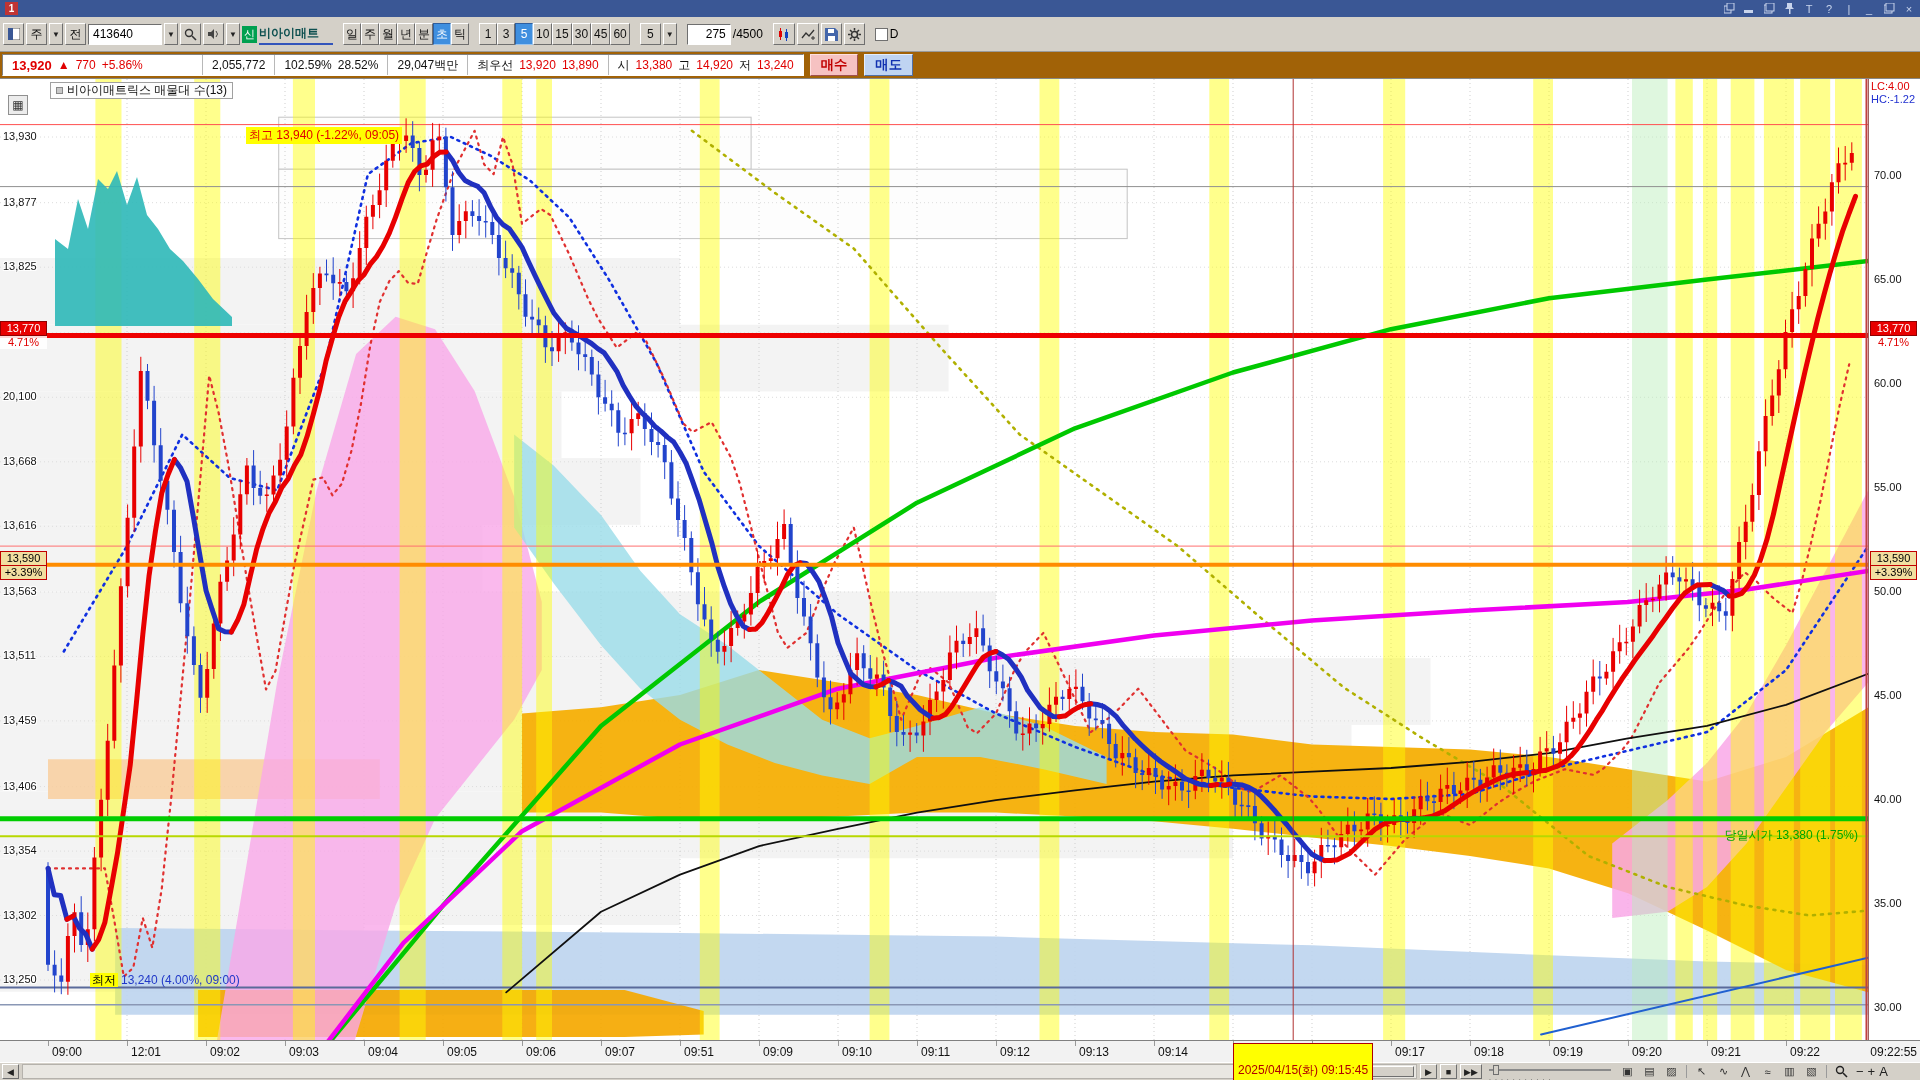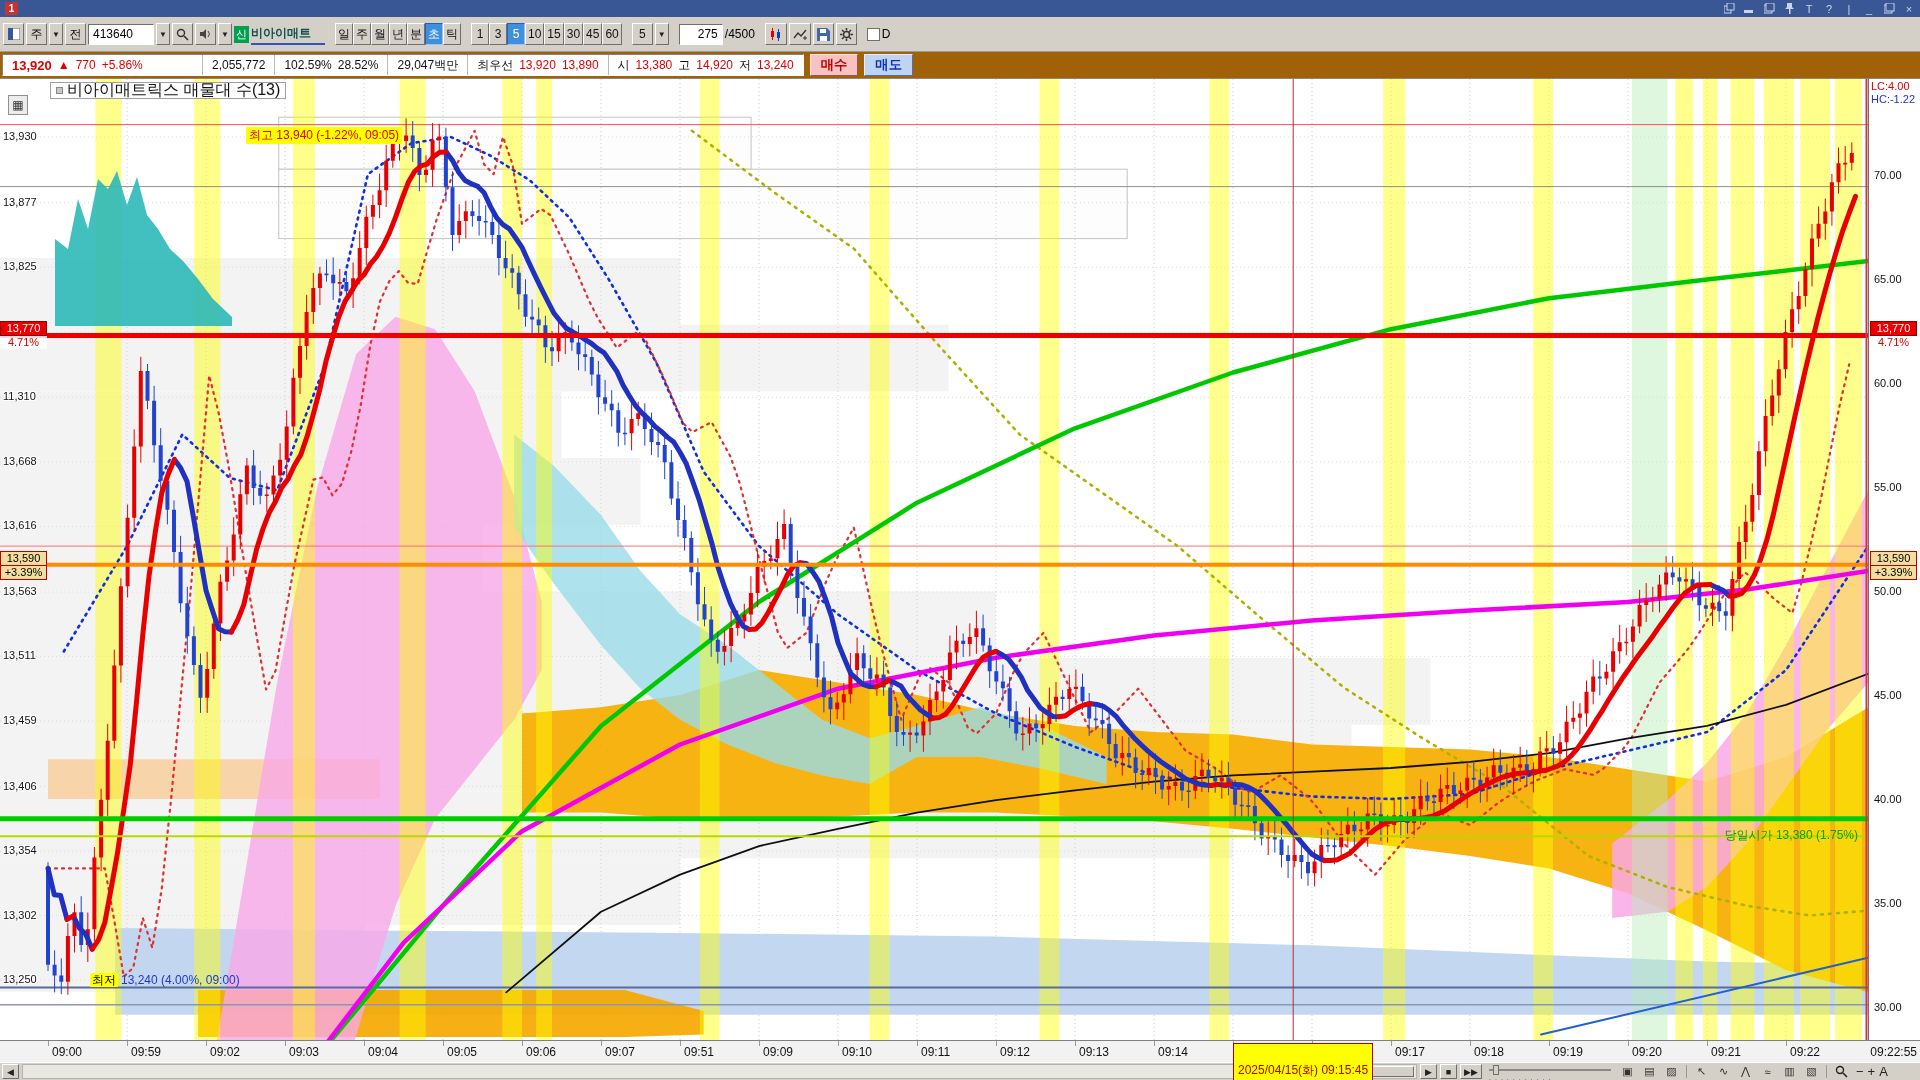--- a/index.html
+++ b/index.html
@@ -10,41 +10,41 @@
 .tb-title{overflow:hidden}
 .win-controls{margin-left:auto;display:flex;gap:8px;align-items:center;color:#C8D4EC;font-size:11px}
 .win-controls span{display:inline-flex;align-items:center;justify-content:center;width:12px;height:12px}
 
 .toolbar{height:35px;background:#D4D0C8;display:flex;align-items:center;padding:0 3px;gap:2px;border-bottom:1px solid #9A9A9A;white-space:nowrap}
 .btn{height:22px;min-width:21px;padding:0 3px;background:#D4D0C8;border:1px solid;border-color:#FFF #6F6F6F #6F6F6F #FFF;display:inline-flex;align-items:center;justify-content:center;font-size:12px;color:#111;cursor:default}
 .btn.sm{min-width:18px;padding:0 2px}
 .btn.active{background:#3F8FDF;color:#fff;border-color:#2F5F9F #9CC4EC #9CC4EC #2F5F9F}
 .drop{width:14px;height:22px;background:#D4D0C8;border:1px solid;border-color:#FFF #6F6F6F #6F6F6F #FFF;display:inline-flex;align-items:center;justify-content:center;font-size:8px;color:#222}
 .input{background:#fff;border:1px solid;border-color:#6F6F6F #FFF #FFF #6F6F6F;height:21px;display:inline-flex;align-items:center;padding:0 4px;font-size:12px}
-.codein{width:66px}
+.codein{width:74px}
 .sname{width:74px;overflow:hidden;border-bottom:2px solid #3355BB;color:#0E5050;font-weight:bold;height:21px;display:inline-flex;align-items:center}
 .badge-sin{background:#00A050;color:#fff;width:15px;height:17px;display:inline-flex;align-items:center;justify-content:center;font-size:11px}
 .gap{width:6px}
 
 .inforow{height:26px;background:#a16207;display:flex;align-items:center;padding:1px 2px;white-space:nowrap}
 .istrip{display:flex;align-items:center;height:22px;background:#fff;border:1px solid;border-color:#808080 #FFF #FFF #808080}
 .ifield{display:flex;align-items:center;height:100%;padding:0 9px;border-right:1px solid #B8B8B8;gap:6px}
 .up{color:#E00000}
 .blk{color:#111}
 .buybtn{height:22px;padding:0 10px;margin-left:6px;background:#F6C2C2;color:#C00000;border:1px solid;border-color:#FFE0E0 #A05050 #A05050 #FFE0E0;font-weight:bold}
 .sellbtn{height:22px;padding:0 10px;margin-left:6px;background:#BFD4F2;color:#1030B0;border:1px solid;border-color:#E4EEFC #5070A8 #5070A8 #E4EEFC;font-weight:bold}
 
 .chartwrap{position:relative;width:1920px;height:962px;background:#fff;border-top:1px solid #888}
 #plot{position:absolute;left:0;top:0}
 .raxis{position:absolute;left:1868px;top:0;width:52px;height:962px;background:#FFFFFF;border-left:1px solid #A06060;font-size:11px}
 .rl{position:absolute;left:5px;color:#111;font-size:11px}
 .lc{position:absolute;left:2px;top:1px;color:#E00000;font-size:11px}
 .hc{position:absolute;left:2px;top:14px;color:#2030D0;font-size:11px}
 .pl{position:absolute;left:3px;font-size:11px;color:#111;text-shadow:1px 1px 0 #fff,-1px -1px 0 #fff,1px -1px 0 #fff,-1px 1px 0 #fff}
-.legend{position:absolute;left:50px;top:3px;height:17px;background:#FDFDFD;border:1px solid #A0A0A0;display:flex;align-items:center;gap:4px;padding:0 5px;font-size:16px;color:#111}
+.legend{position:absolute;left:50px;top:3px;height:17px;background:#FDFDFD;border:1px solid #A0A0A0;display:flex;align-items:center;gap:4px;padding:0 5px;font-size:12px;color:#111}
 .legend .sq{width:7px;height:7px;background:#C8C8C8;border:1px solid #888}
 .gridbtn{position:absolute;left:8px;top:16px;width:20px;height:20px;background:#ECECEC;border:1px solid #909090;display:flex;align-items:center;justify-content:center;font-size:12px;color:#333}
 .annHigh{position:absolute;left:246px;top:48px;background:#FFFF00;color:#E00000;font-size:12px;padding:0 3px}
 .annLow{position:absolute;left:90px;top:893px;font-size:12px;color:#2038C8}
 .annLow b{background:#FFFF00;color:#000;font-weight:normal;padding:0 2px;margin-right:3px}
 .annOpen{position:absolute;right:62px;top:748px;color:#00A400;font-size:12px}
 .tag{position:absolute;width:47px;text-align:center;font-size:11px;line-height:13px;z-index:5}
 .tag .p{background:#E80000;color:#fff;border:1px solid #900000;display:block}
 .tag .pct{color:#E00000;background:rgba(255,255,255,.85);display:block}
 .tag.y .p{background:#F2DFA0;color:#000;border:1px solid #C00000}
@@ -364,39 +364,39 @@
       <span class="p">13,770</span>
       <span class="pct">4.71%</span>
     </div>
   <div class="tag y" id="tagYelR" style="left: 1870px; top: 471.697px;">
       <span class="p">13,590</span>
       <span class="pct">+3.39%</span>
     </div>
 <div class="pl" style="top: 51px;">13,930</div>
     <div class="pl" style="top: 116.704px;">13,877</div>
     <div class="pl" style="top: 181.168px;">13,825</div>
-    <div class="pl" style="top: 311.337px;">11,310</div>
+    <div class="pl" style="top: 311.337px;">20,100</div>
     <div class="pl" style="top: 375.801px;">13,668</div>
     <div class="pl" style="top: 440.266px;">13,616</div>
     <div class="pl" style="top: 505.97px;">13,563</div>
     <div class="pl" style="top: 570.434px;">13,511</div>
     <div class="pl" style="top: 634.899px;">13,459</div>
     <div class="pl" style="top: 700.603px;">13,406</div>
     <div class="pl" style="top: 765.067px;">13,354</div>
     <div class="pl" style="top: 829.532px;">13,302</div>
     <div class="pl" style="top: 893.996px;">13,250</div>
   </div>
 
 <div class="xaxis" id="xaxis">
   <div class="datelabel">2025/04/15(화) 09:15:45</div>
   <div class="xlast">09:22:55</div>
 <div class="xtick" style="left: 48px;"></div>
     <div class="xl" style="left: 52px;">09:00</div>
     <div class="xtick" style="left: 127px;"></div>
-    <div class="xl" style="left: 131px;">09:59</div>
+    <div class="xl" style="left: 131px;">12:01</div>
     <div class="xtick" style="left: 206px;"></div>
     <div class="xl" style="left: 210px;">09:02</div>
     <div class="xtick" style="left: 285px;"></div>
     <div class="xl" style="left: 289px;">09:03</div>
     <div class="xtick" style="left: 364px;"></div>
     <div class="xl" style="left: 368px;">09:04</div>
     <div class="xtick" style="left: 443px;"></div>
     <div class="xl" style="left: 447px;">09:05</div>
     <div class="xtick" style="left: 522px;"></div>
     <div class="xl" style="left: 526px;">09:06</div>

